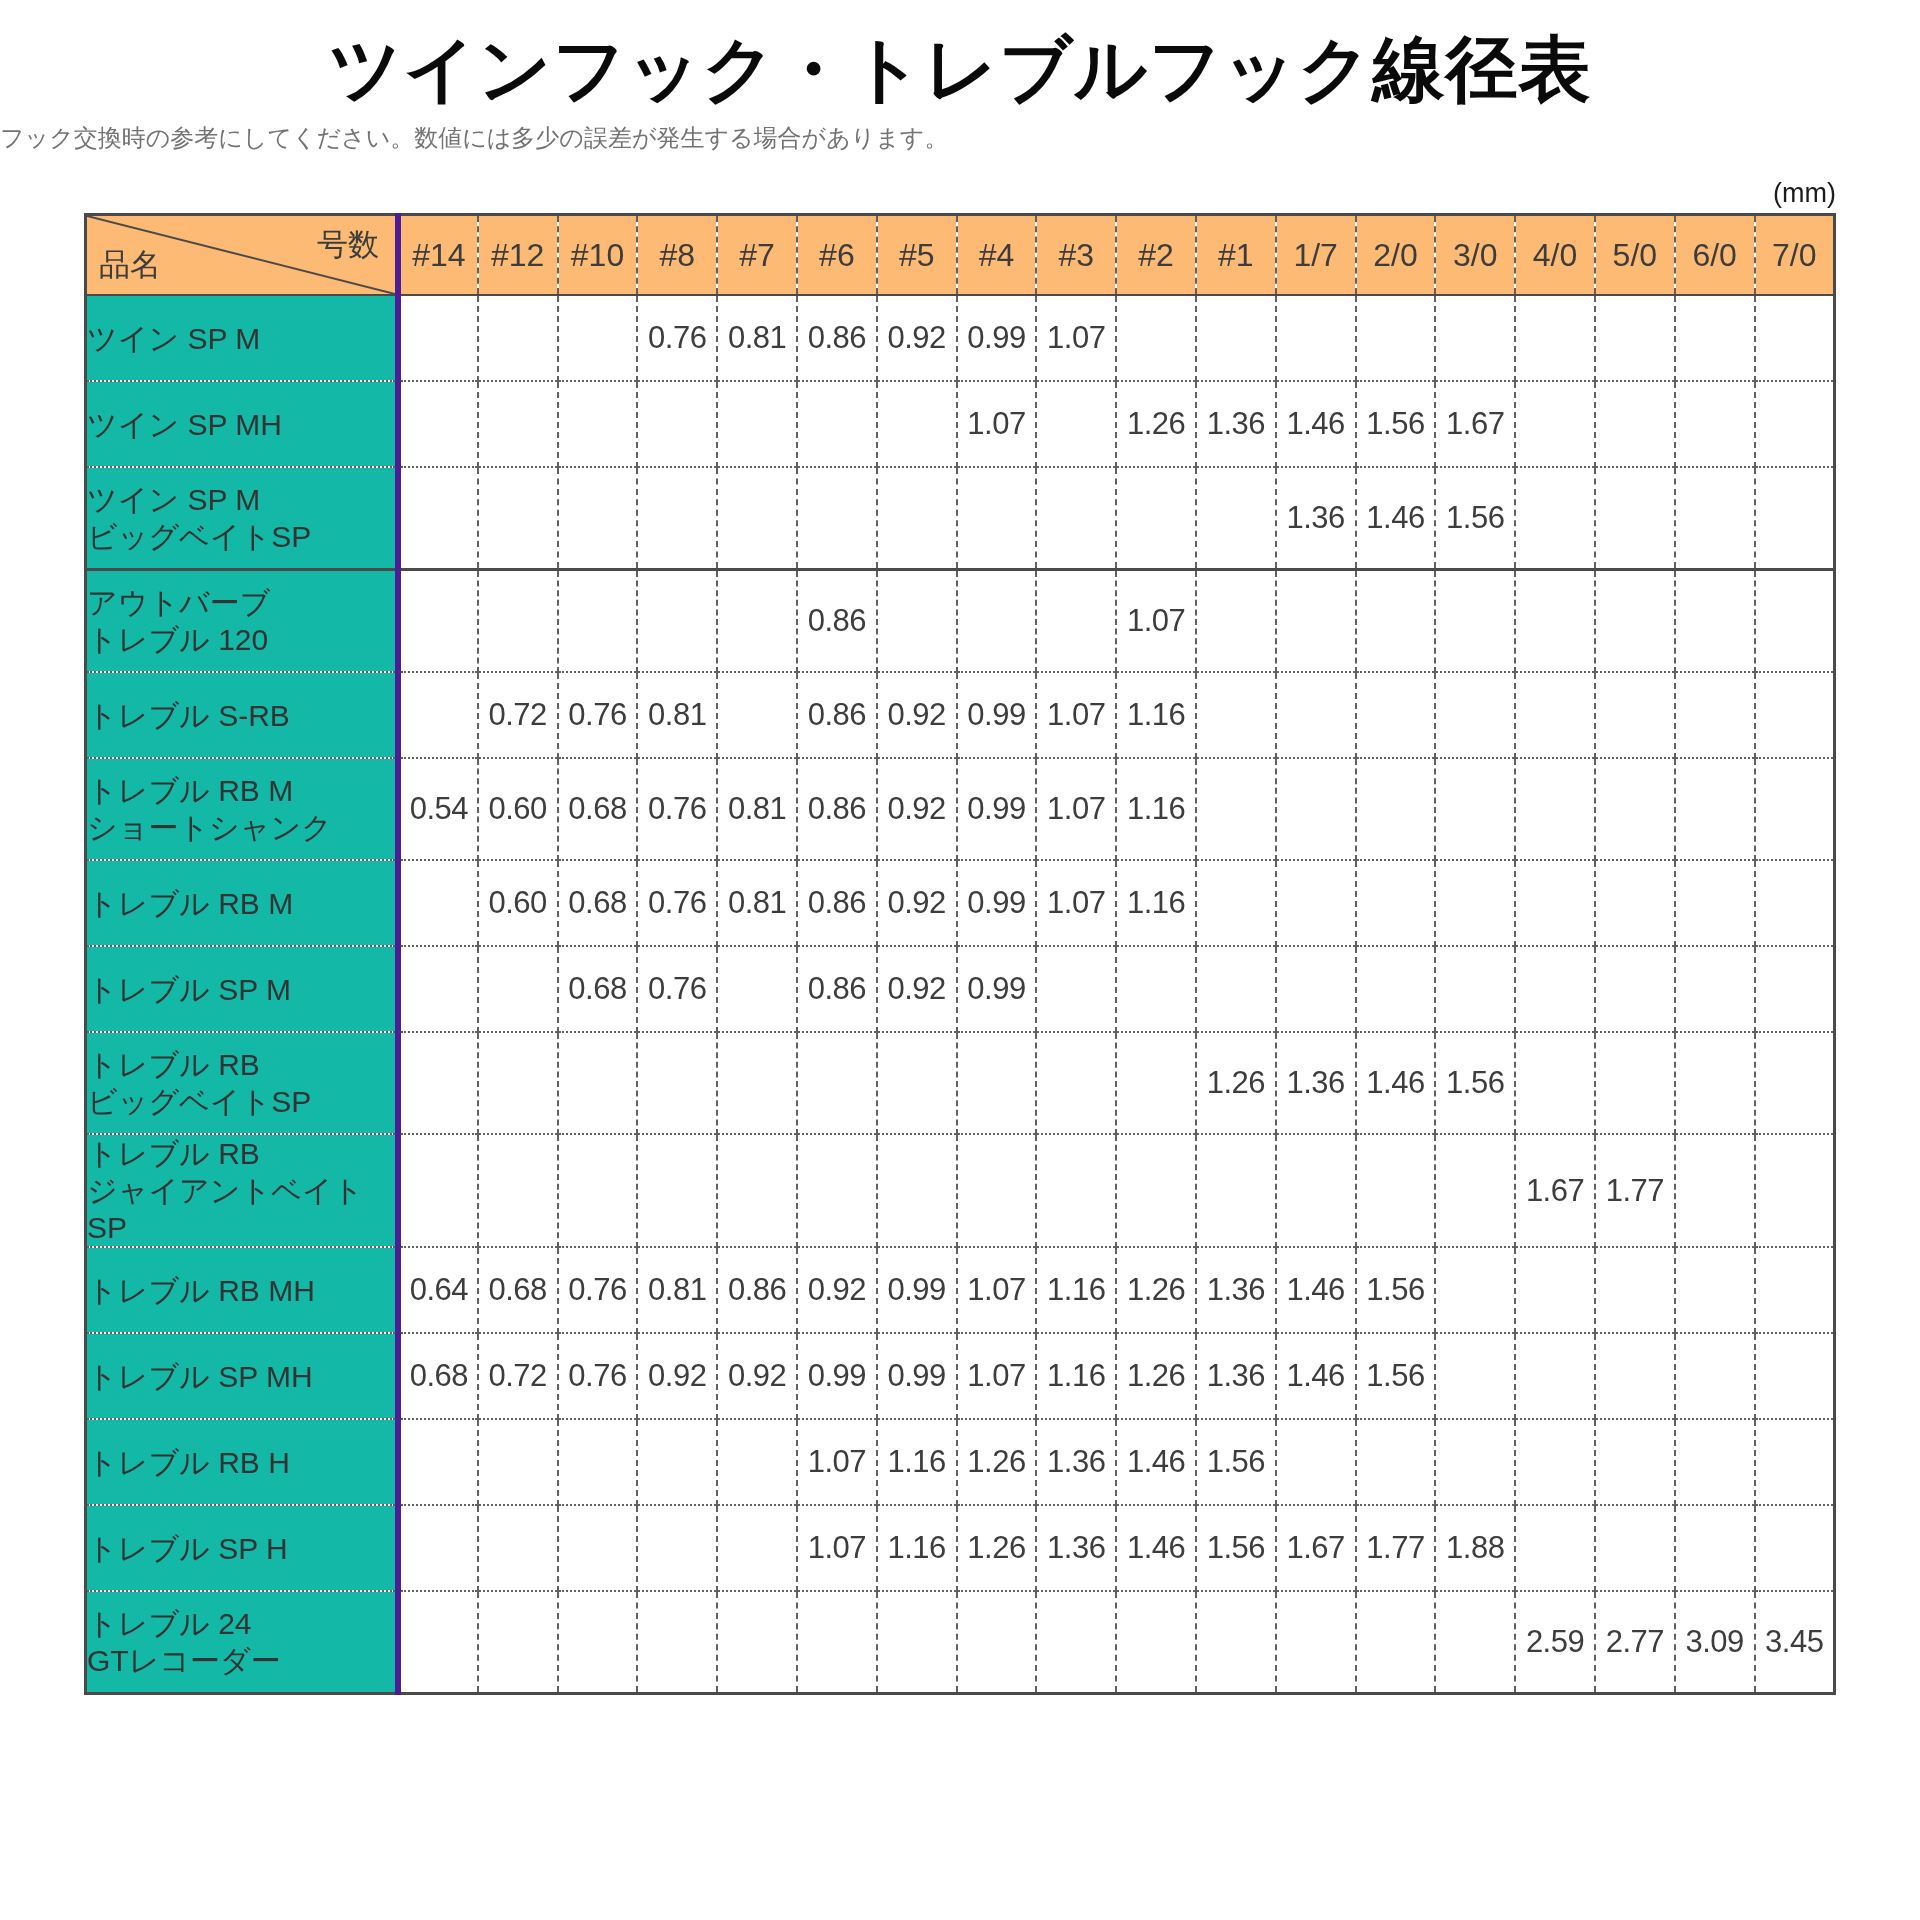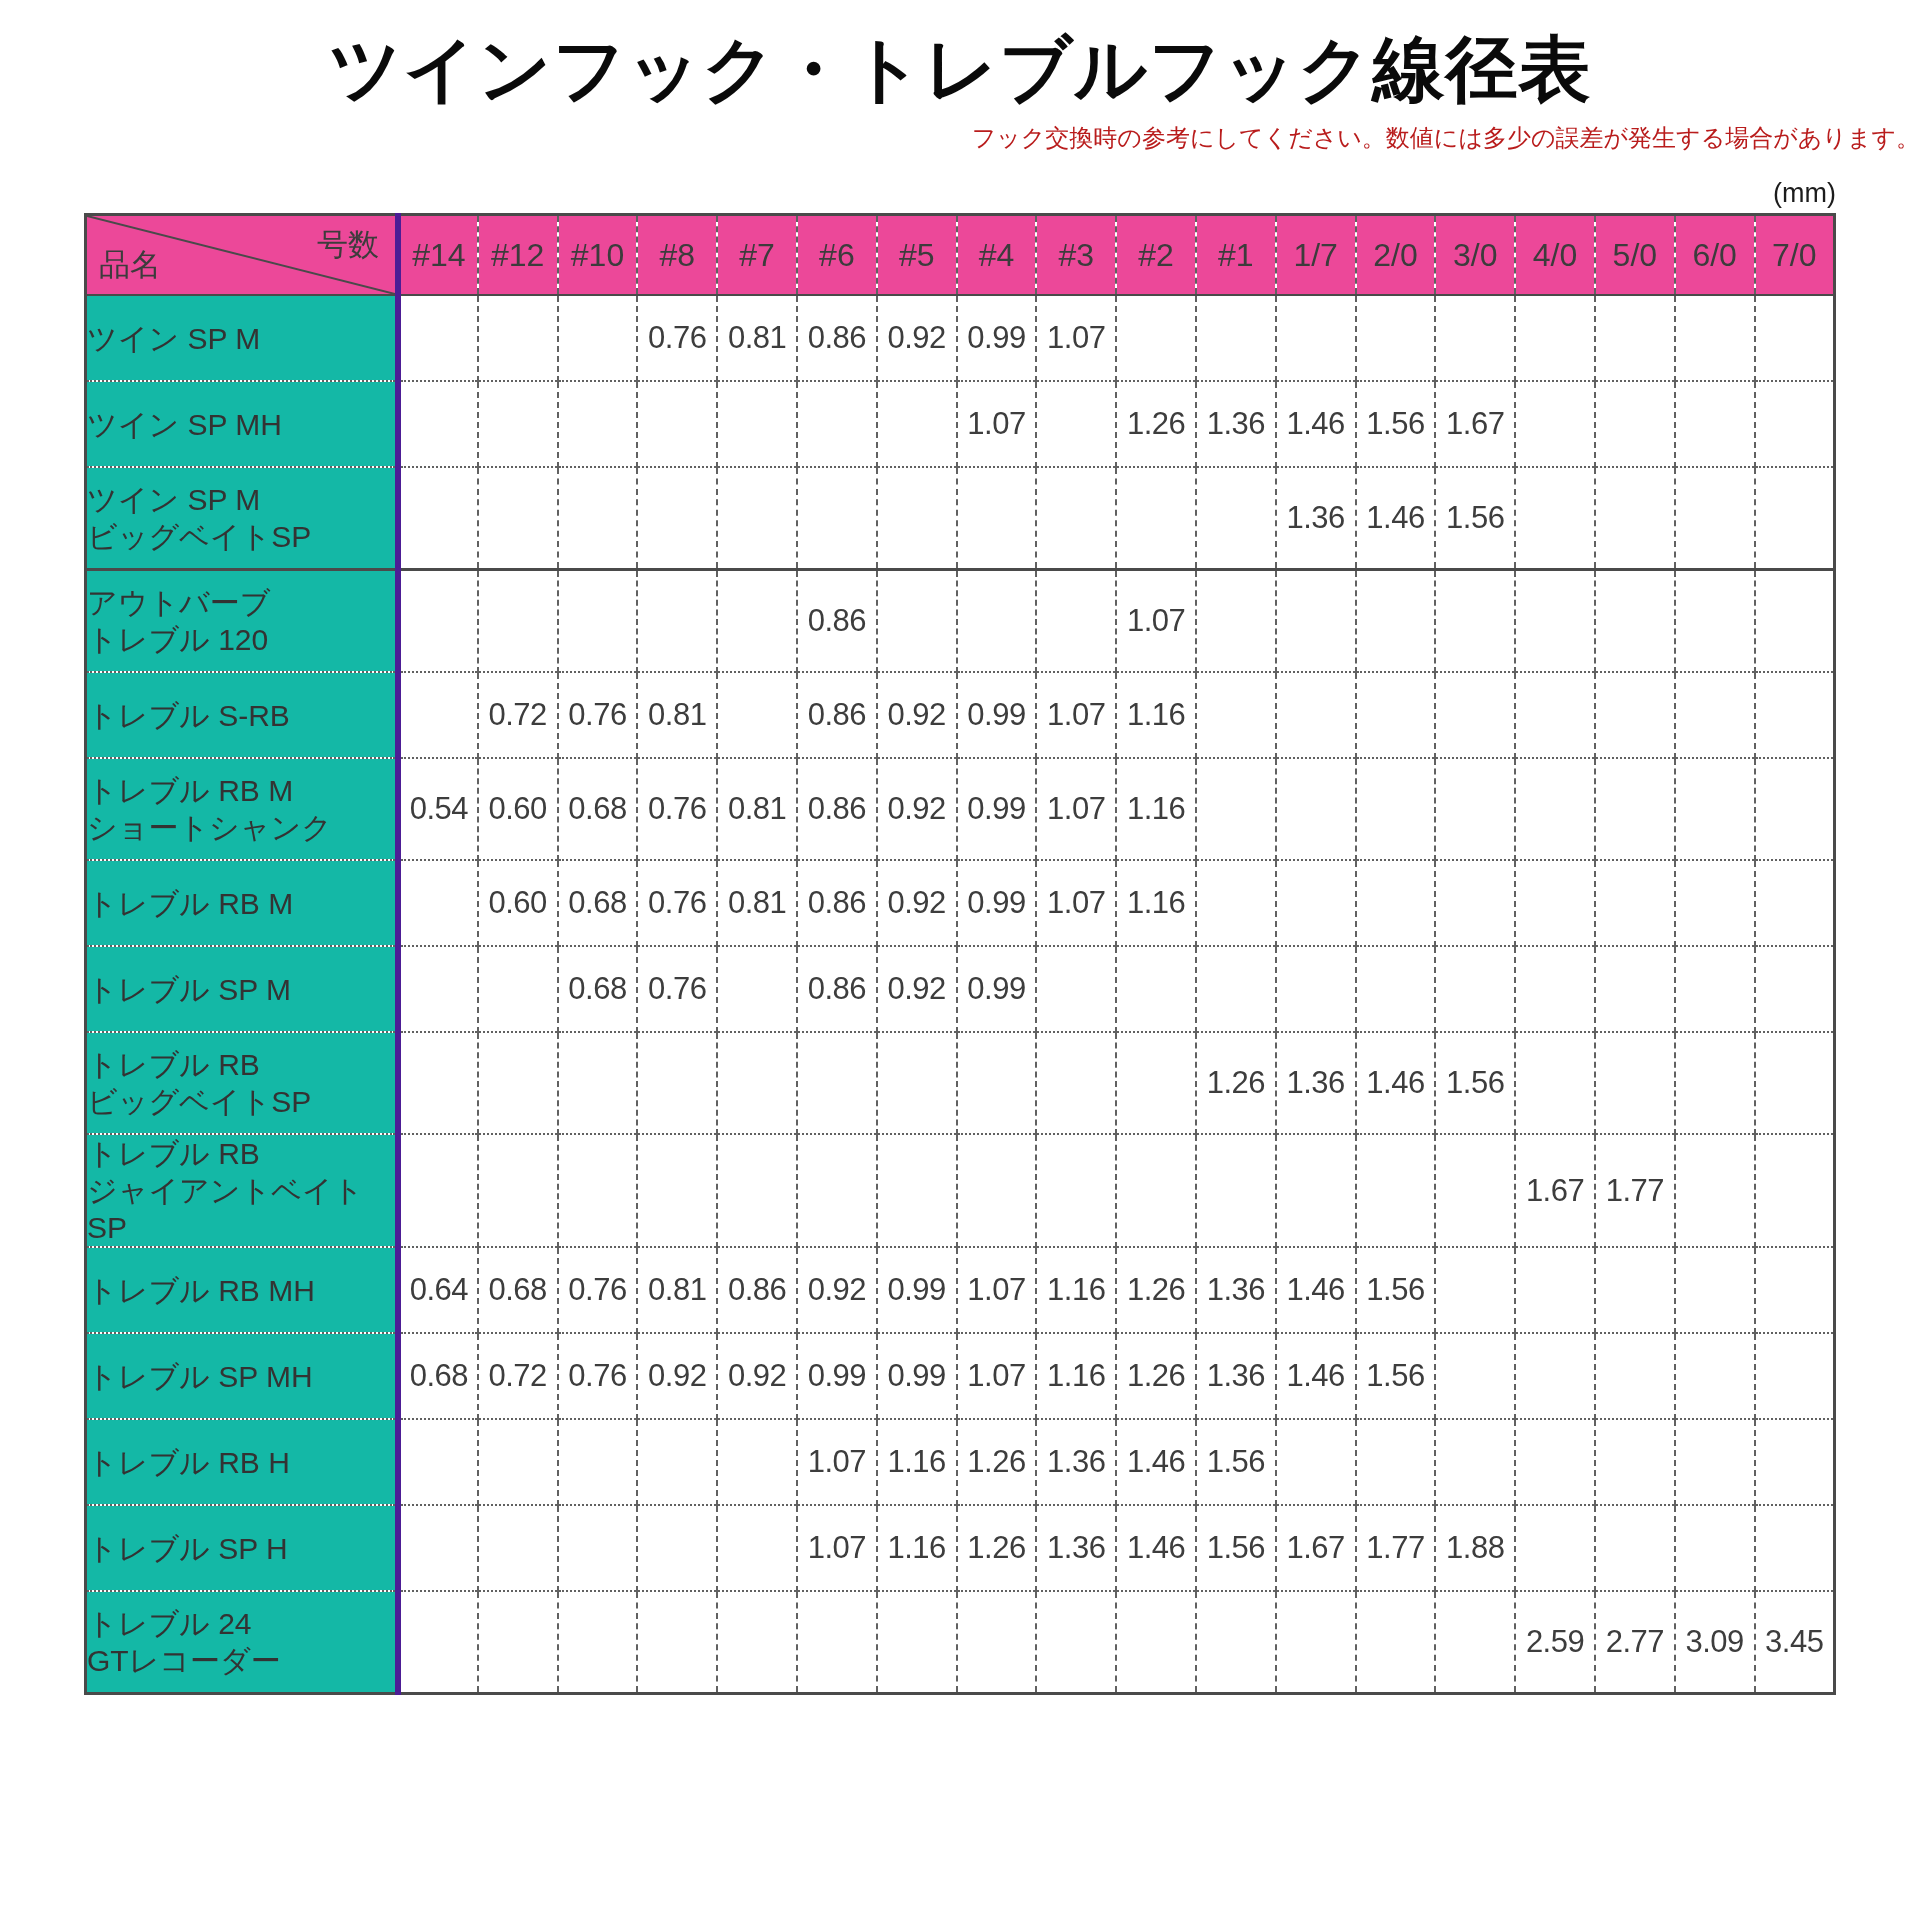--- a/index.html
+++ b/index.html
@@ -15,23 +15,23 @@
     margin:26px 0 0 0;
     text-align:center;
     font-size:72px;
     font-weight:900;
     color:#0a0a0a;
     letter-spacing:1px;
     line-height:1.2;
   }
   .subtitle{
     margin:10px 0 0 0;
-    text-align:right;
+    text-align:left;
     font-size:24px;
-    color:#b91c1c;
+    color:#737373;
   }
   .unit{
     width:1752px;
     margin:24px auto 4px auto;
     text-align:right;
     font-size:27px;
     color:#1c1c1c;
   }
 
   table.hook{
@@ -42,21 +42,21 @@
     border:3px solid #4a4a4a;
   }
   table.hook th, table.hook td{
     padding:0;
     vertical-align:middle;
     overflow:hidden;
   }
   
   thead th{
     height:78px;
-    background:#ec4899;
+    background:#fdba74;
     border-bottom:2px solid #4a4a4a;
     font-size:32px;
     font-weight:normal;
     color:#3c3c3c;
     text-align:center;
   }
   th.corner{width:308px;position:relative;}
   .corner-svg{position:absolute;left:0;top:0;width:100%;height:100%;}
   .corner-tr{position:absolute;top:8px;right:16px;font-size:31px;color:#3c3c3c;}
   .corner-bl{position:absolute;bottom:8px;left:12px;font-size:31px;color:#3c3c3c;}

